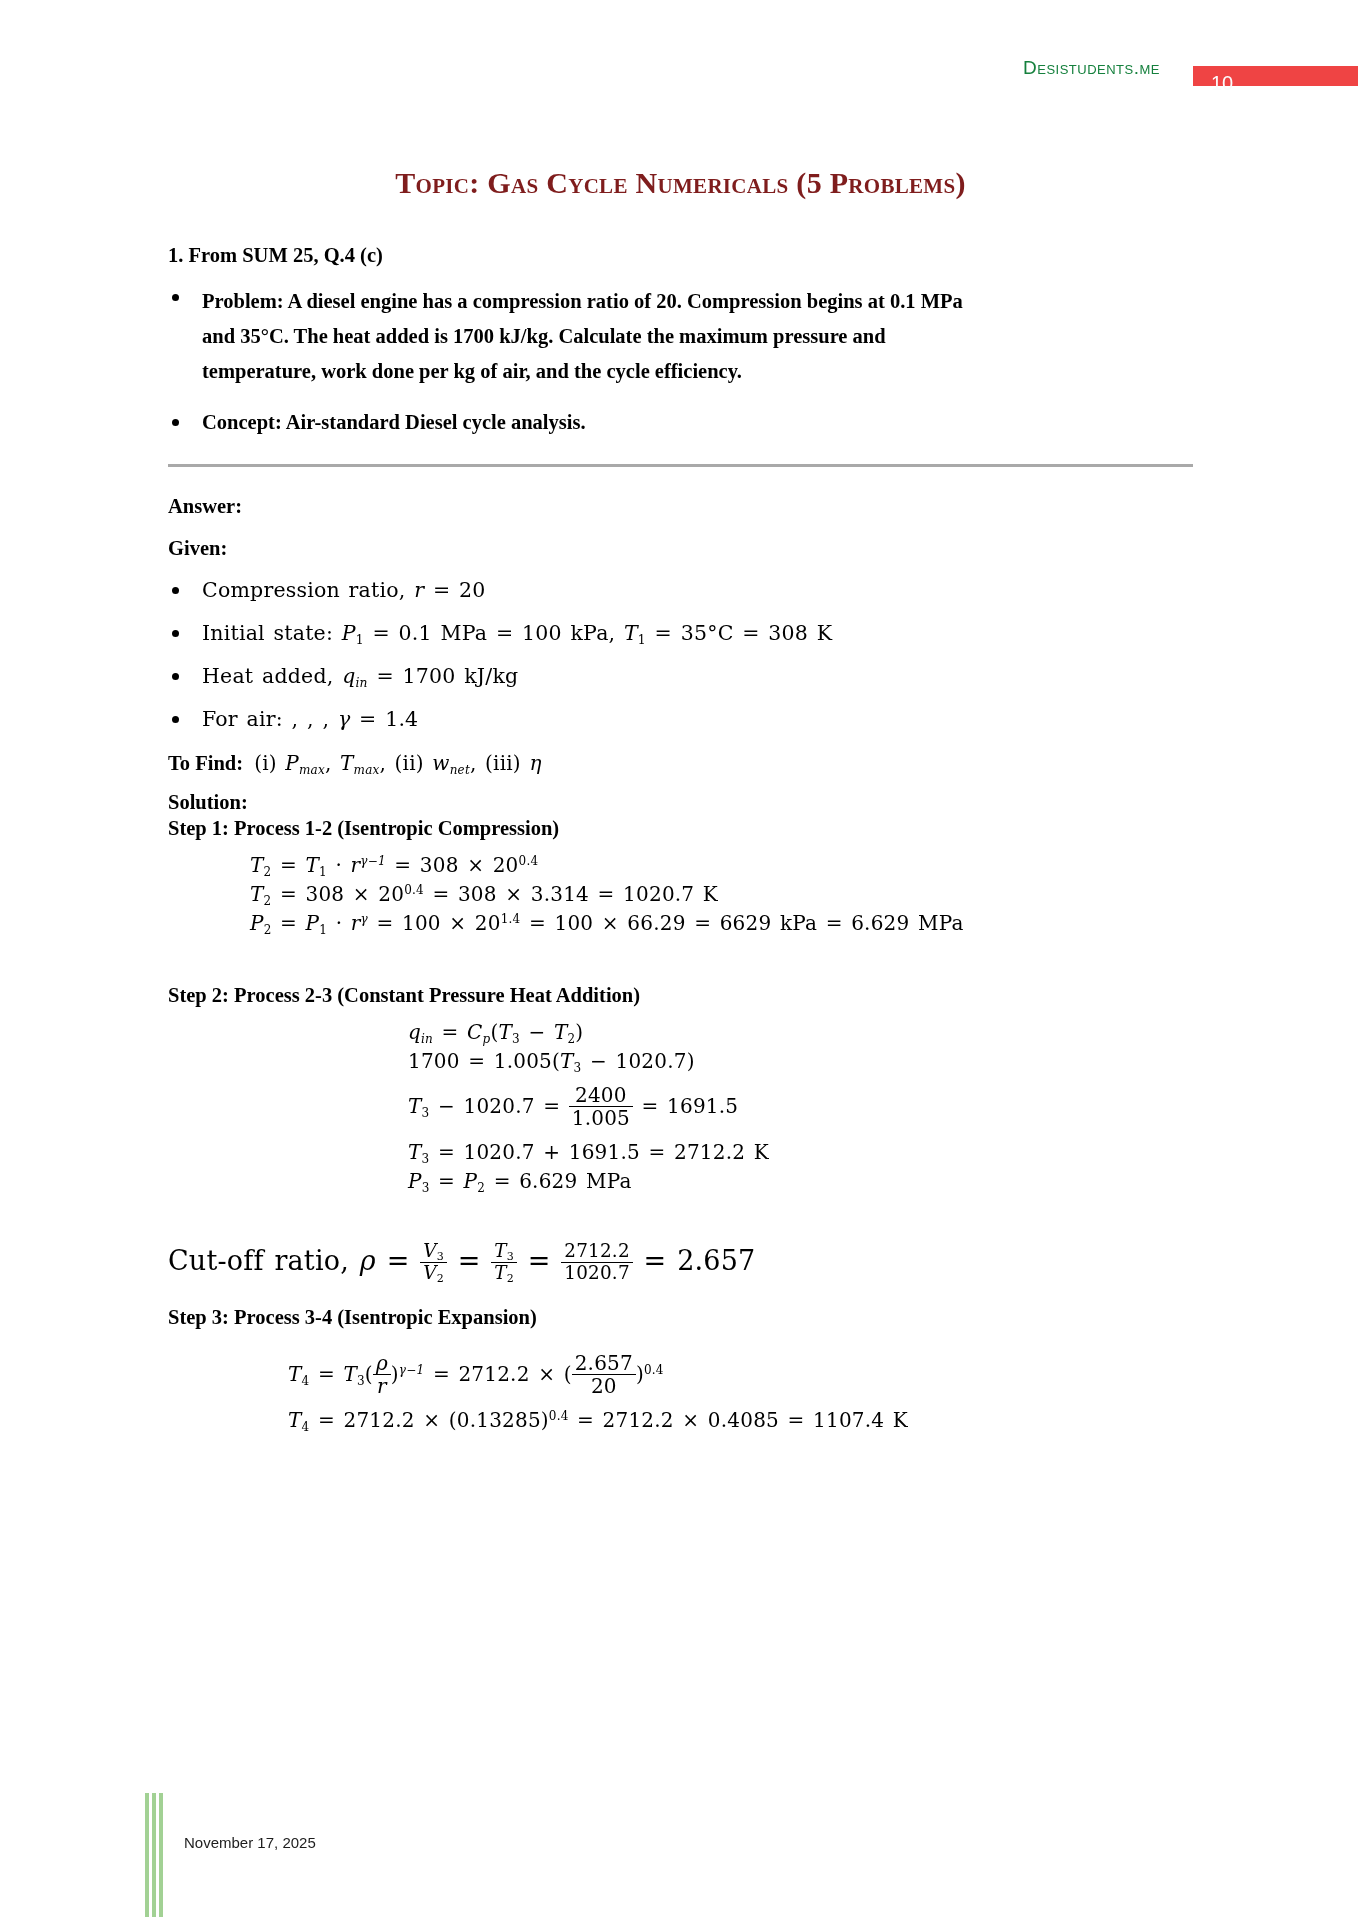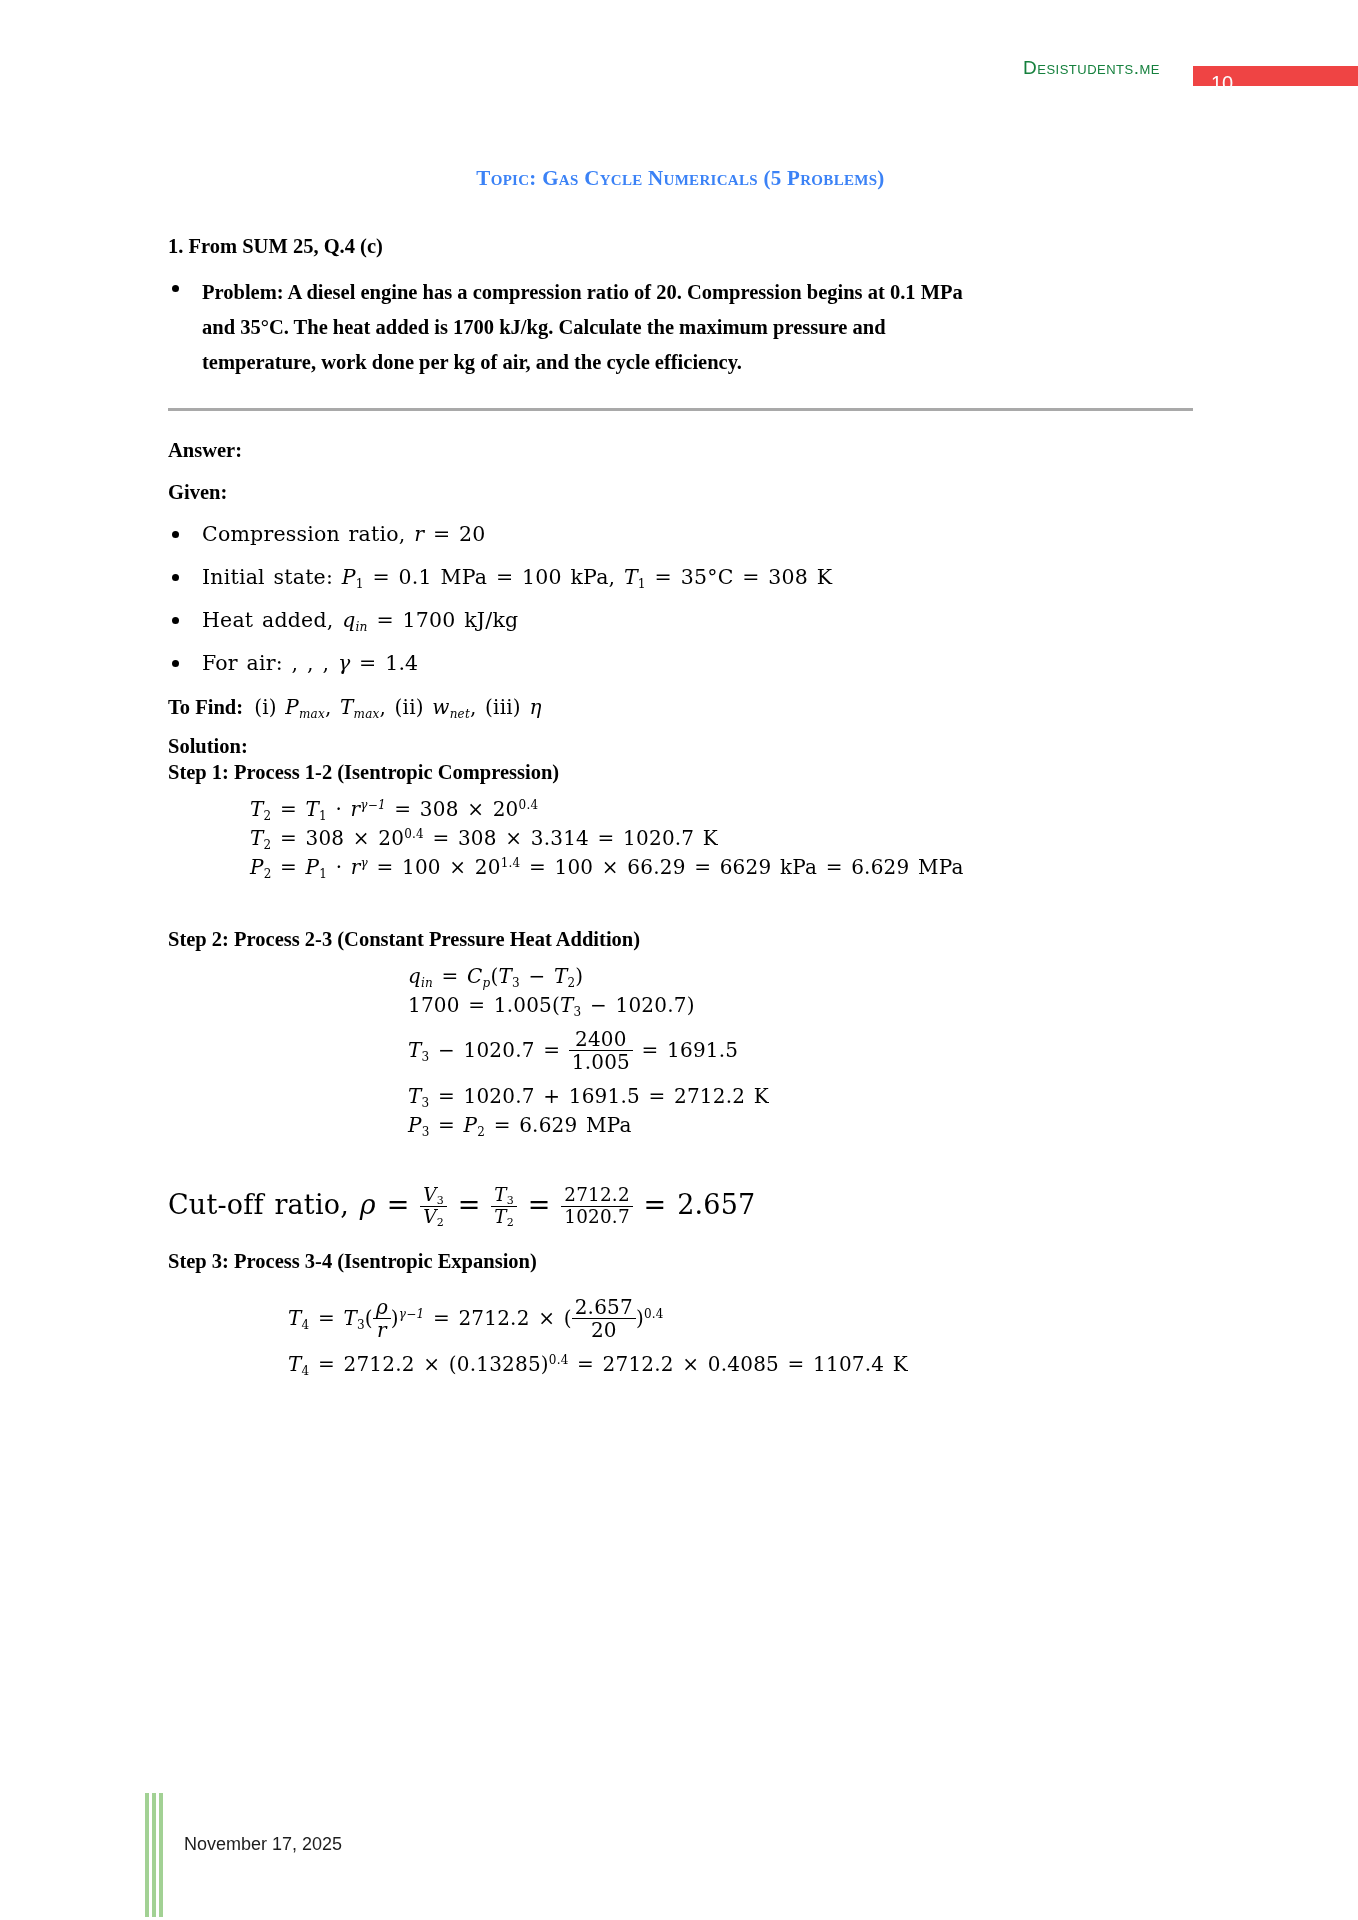--- a/index.html
+++ b/index.html
@@ -7,21 +7,21 @@
         font-family:"Liberation Serif",serif;color:#000;}
   
   .site-label{position:absolute;top:57px;right:198px;font-family:"Liberation Sans",sans-serif;
         font-variant:small-caps;font-size:19px;color:#15803d;letter-spacing:.5px;}
   .page-badge{position:absolute;top:66px;left:1193px;right:0;height:20px;background:#ef4444;}
   .page-badge .num{display:inline-block;padding-left:18px;line-height:34px;color:#fbfbfb;
         font-family:"Liberation Sans",sans-serif;font-size:20px;}
   
   .content{margin-left:168px;width:1025px;}
   .doc-title{margin-top:166px;text-align:center;font-weight:bold;font-variant:small-caps;
-        font-size:21px;color:#3b82f6;letter-spacing:.3px;}
+        font-size:30px;color:#7f1d1d;letter-spacing:.3px;}
   .bold-line{font-weight:bold;font-size:20.5px;line-height:26px;}
   .q-heading{margin-top:42px;}
   .bullet{display:flex;align-items:flex-start;}
   .dot{flex:0 0 auto;width:7px;height:7px;border-radius:50%;background:#000;margin:10px 23px 0 4px;}
   .b-problem{margin-top:16px;}
   .b-problem .btxt{font-weight:bold;font-size:20.5px;line-height:35px;max-width:780px;}
   .b-concept{margin-top:20px;}
   .b-concept .btxt{font-weight:bold;font-size:20.5px;line-height:27px;}
   .divider{margin-top:28px;border-top:3px solid #a9a9a9;}
   .answer-label{margin-top:26px;}
@@ -50,21 +50,21 @@
   .eq-block2 .tall{padding:8px 0;}
   .cutoff{margin-top:42px;font-size:27px;line-height:46px;}
   .step3-heading{margin-top:20px;}
   .eq-block3{margin-top:8px;margin-left:120px;}
   .eq-block3 .eq-line{line-height:29px;}
   .eq-block3 .tall{padding:14px 0 8px 0;}
   
   .footer-bars{position:absolute;left:145px;top:1793px;height:124px;display:flex;}
   .fbar{width:4px;background:#a2d194;margin-right:3px;}
   .footer-date{position:absolute;left:184px;top:1834px;font-family:"Liberation Sans",sans-serif;
-        font-size:18px;color:#1d1d1d;}
+        font-size:15px;color:#1d1d1d;}
 </style>
 </head>
 <body>
 
 <div class="page">
 
   <div class="site-label">Desistudents.me</div>
   <div class="page-badge">
     <span class="num">10</span>
   </div>
@@ -73,20 +73,24 @@
 
     <div class="doc-title">Topic: Gas Cycle Numericals (5 Problems)</div>
 
     <div class="bold-line q-heading">1. From SUM 25, Q.4 (c)</div>
 
     <div class="bullet b-problem">
       <span class="dot"></span>
       <span class="btxt">Problem: A diesel engine has a compression ratio of 20. Compression begins at 0.1 MPa and 35°C. The heat added is 1700 kJ/kg. Calculate the maximum pressure and temperature, work done per kg of air, and the cycle efficiency.</span>
     </div>
 
+    <div class="bullet b-concept">
+      <span class="dot"></span>
+      <span class="btxt">Concept: Air-standard Diesel cycle analysis.</span>
+    </div>
 
     <div class="divider"></div>
 
     <div class="bold-line answer-label">Answer:</div>
     <div class="bold-line given-label">Given:</div>
 
     <div class="bullet given-bullet">
       <span class="dot"></span>
       <span class="btxt eq">Compression ratio, <i>r</i> = 20</span>
     </div>

